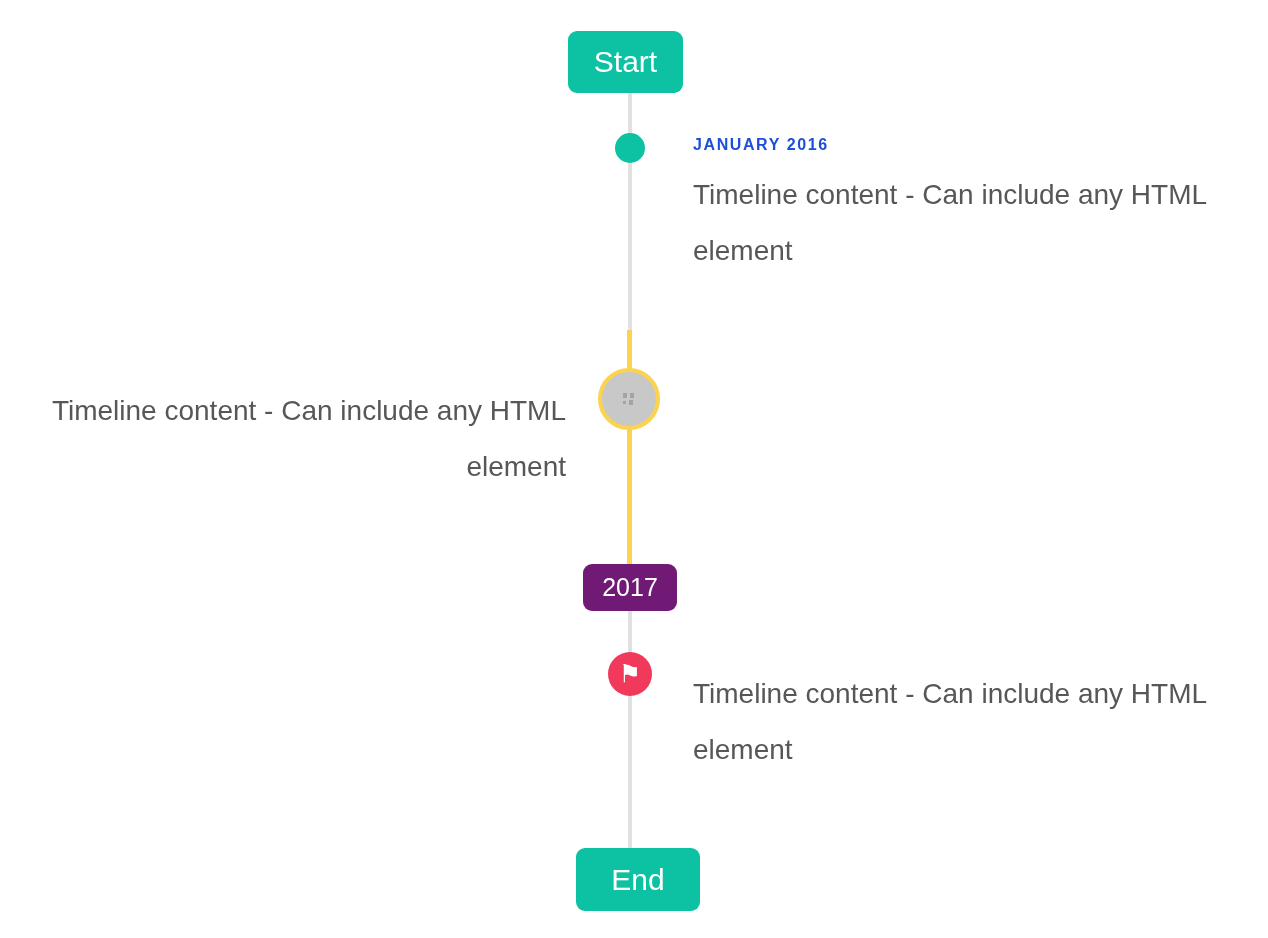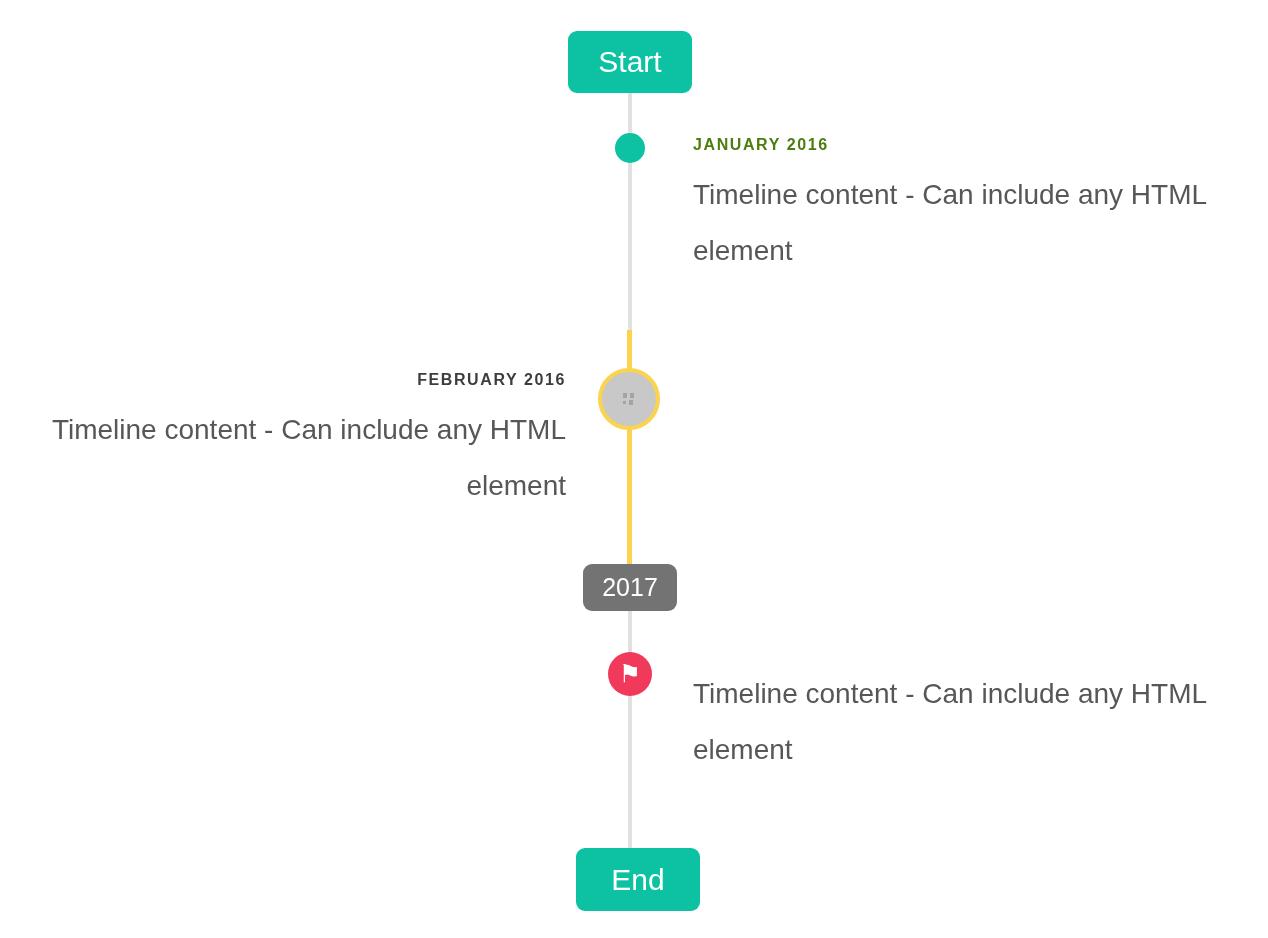--- a/index.html
+++ b/index.html
@@ -32,21 +32,21 @@
   
   .badge {
     position: absolute;
     color: #ffffff;
     border-radius: 9px;
     display: flex;
     align-items: center;
     justify-content: center;
     box-sizing: border-box;
   }
-  .badge-start { left: 568px; top: 31px;  width: 124px; height: 62px; font-size: 30px; }
+  .badge-start { left: 568px; top: 31px;  width: 115px; height: 62px; font-size: 30px; }
   .badge-year  { left: 583px; top: 564px; width: 94px;  height: 47px; font-size: 25px; }
   .badge-end   { left: 576px; top: 848px; width: 124px; height: 63px; font-size: 30px; }
 
   
   .marker {
     position: absolute;
     border-radius: 50%;
     box-sizing: border-box;
     display: flex;
     align-items: center;
@@ -93,39 +93,38 @@
 
   <div class="tl-line" style="background-color: rgb(225, 225, 225);"></div>
 
   <div class="tl-line-selected" style="background-color: rgb(251, 211, 78);"></div>
 
   <div class="badge badge-start" style="background-color: rgb(12, 194, 162);">Start</div>
 
   <div class="marker marker-dot" style="background-color: rgb(12, 194, 162);"></div>
 
   <div class="event event-right ev-jan">
-    <div class="event-title" style="color: #4d7c0f;">JANUARY 2016</div>
+    <div class="event-title" style="color: #1d4ed8;">JANUARY 2016</div>
     <div class="event-content" style="color: rgb(87, 87, 87);">Timeline content - Can include any HTML element</div>
   </div>
 
   <div class="marker marker-selected" style="background-color: rgb(200, 200, 200); border-color: rgb(251, 211, 78);">
     <svg width="16" height="14" viewBox="0 0 16 14">
       <rect x="2" y="1" width="4" height="5" fill="#a3a3a3"></rect>
       <rect x="9" y="1" width="4" height="5" fill="#a3a3a3"></rect>
       <rect x="2" y="9" width="3" height="3" fill="#a3a3a3"></rect>
       <rect x="8" y="8" width="4" height="5" fill="#a3a3a3"></rect>
     </svg>
   </div>
 
   <div class="event event-left ev-feb">
-    <div class="event-title" style="color: rgb(61, 61, 61);">FEBRUARY 2016</div>
     <div class="event-content" style="color: rgb(87, 87, 87);">Timeline content - Can include any HTML element</div>
   </div>
 
-  <div class="badge badge-year" style="background-color: #737373;">2017</div>
+  <div class="badge badge-year" style="background-color: #701a75;">2017</div>
 
   <div class="marker marker-flag" style="background-color: rgb(241, 57, 92);">
     <span class="flag-glyph">⚑</span>
   </div>
 
   <div class="event event-right ev-mar">
     <div class="event-content" style="color: rgb(87, 87, 87);">Timeline content - Can include any HTML element</div>
   </div>
 
   <div class="badge badge-end" style="background-color: rgb(12, 194, 162);">End</div>

